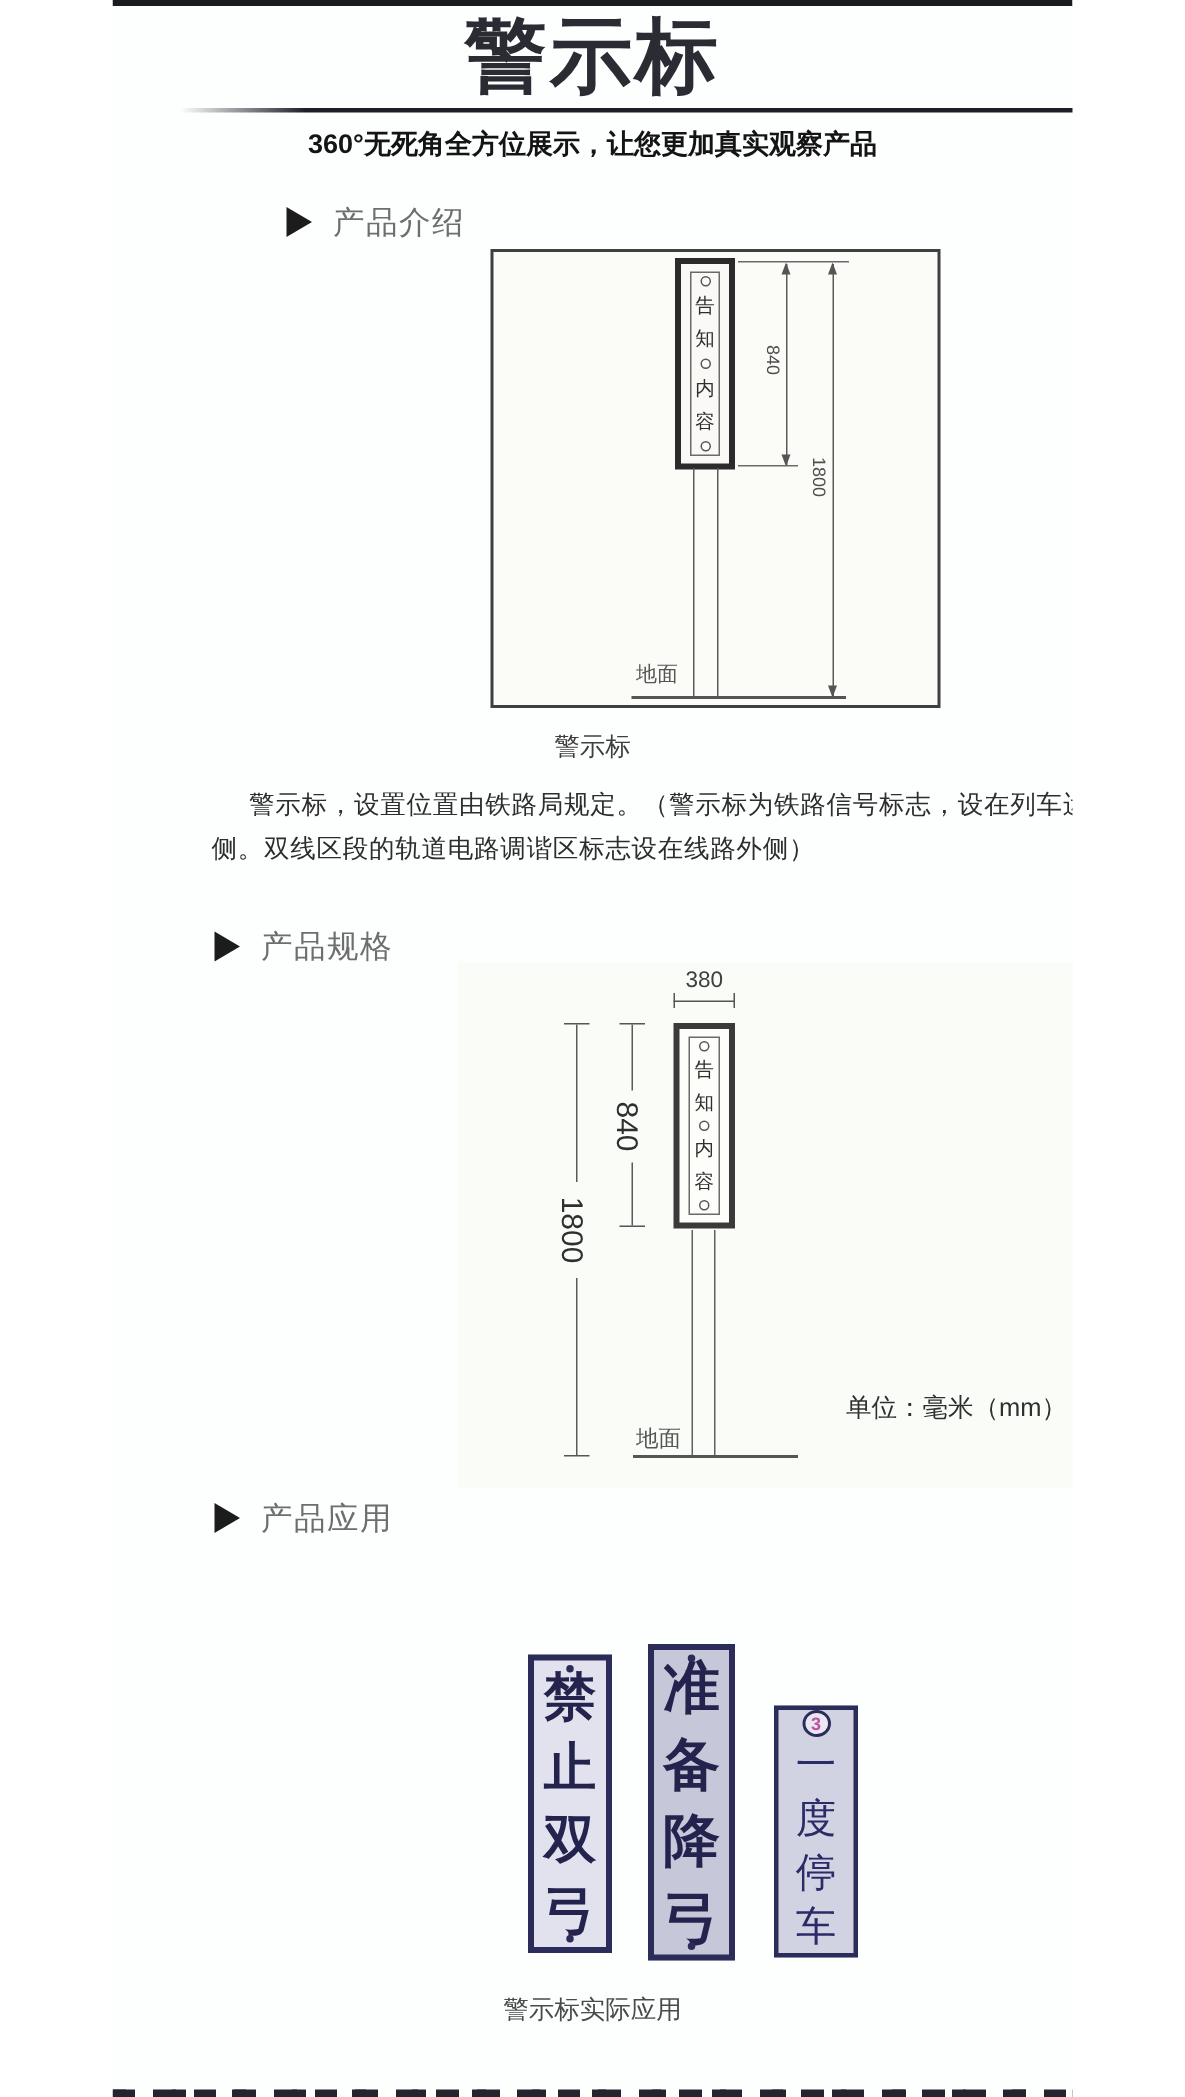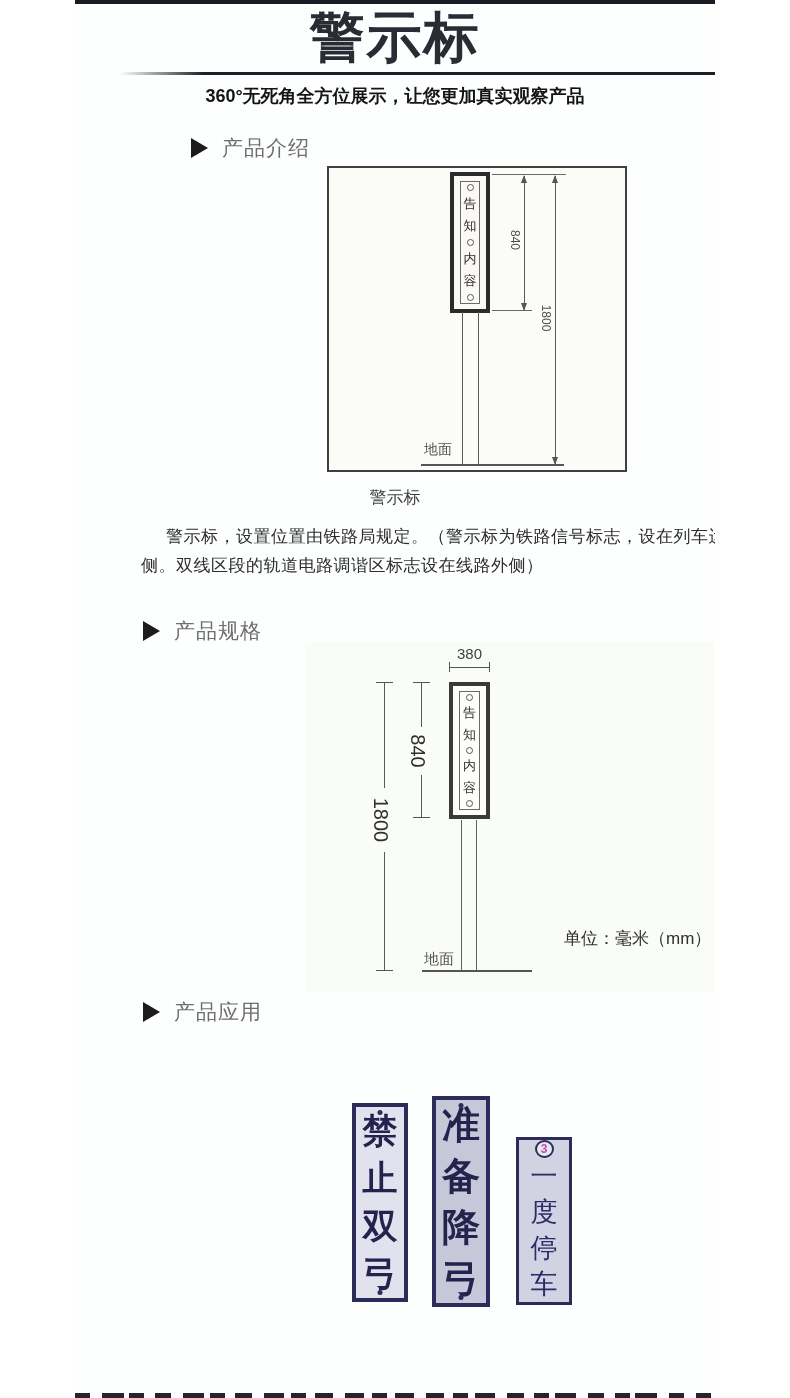--- a/index.html
+++ b/index.html
@@ -183,16 +183,17 @@
   </div>
 
   <div class="app-sign" style="left:441px;top:1137px;width:56px;height:168px;border-width:3px;background:#d1d3e3;font-size:27px;font-weight:normal;color:#2b2b68;font-family:'Liberation Serif',serif;">
     <div class="badge">3</div>
     <span>一</span>
     <span>度</span>
     <span>停</span>
     <span>车</span>
   </div>
 
+  <div class="caption" style="top:1328px;color:#4a4a4a;">警示标实际应用</div>
 
   <div class="bottom-dashes"></div>
 
 </div>
 
 </body></html>

